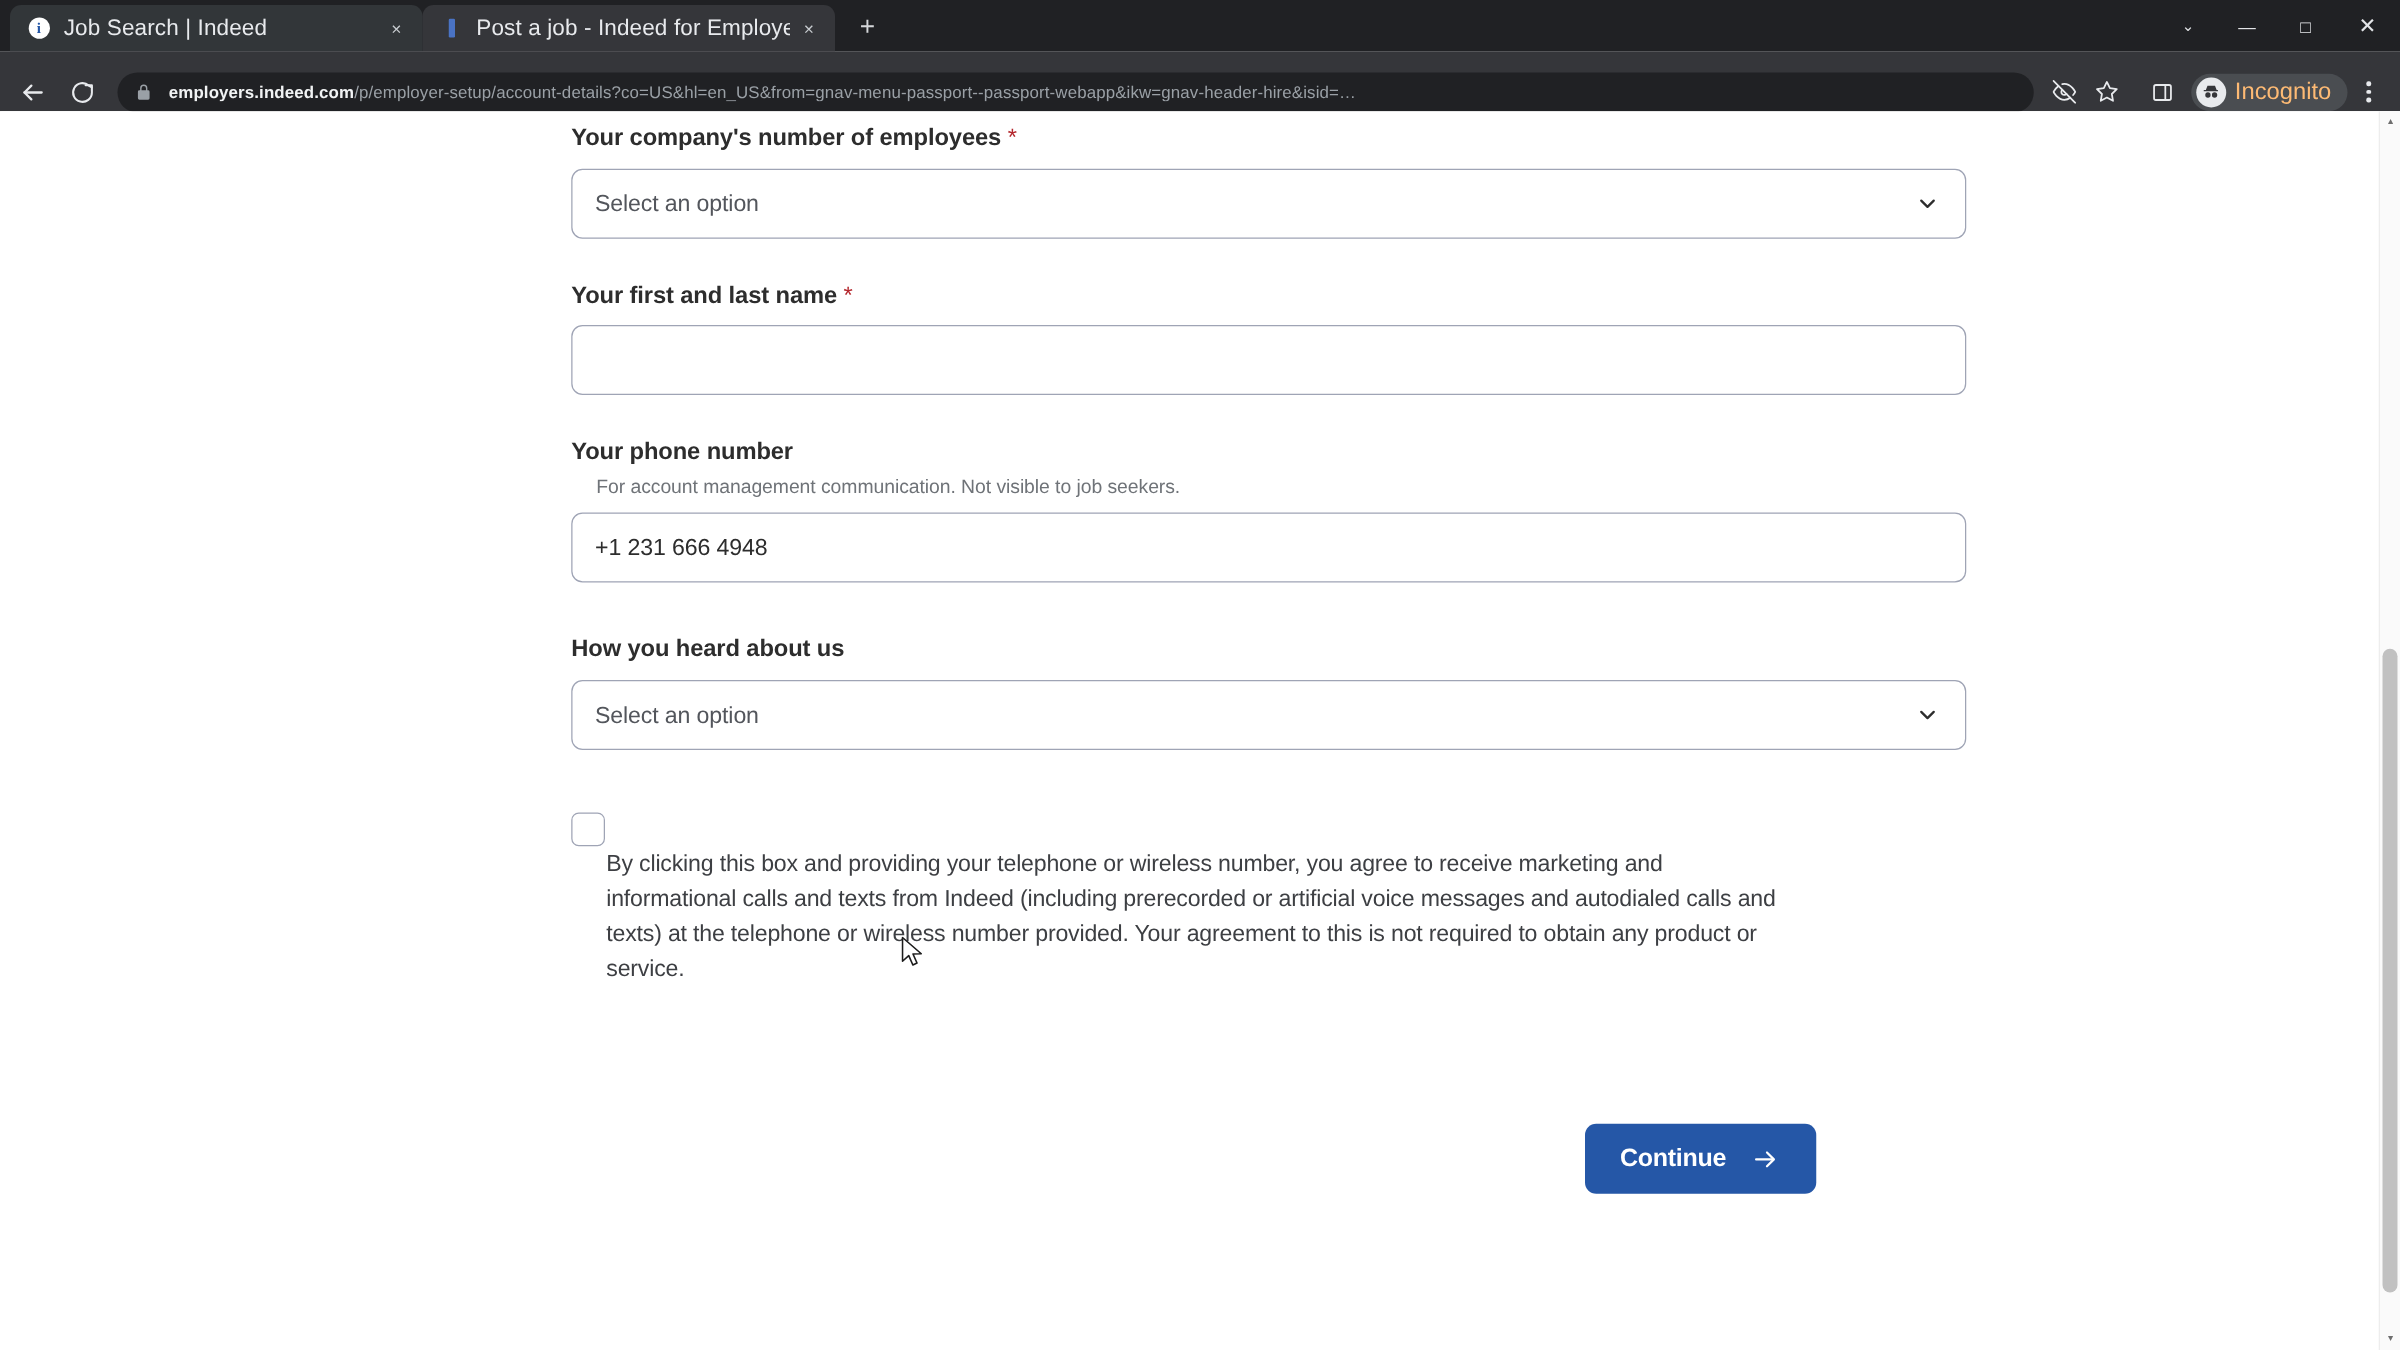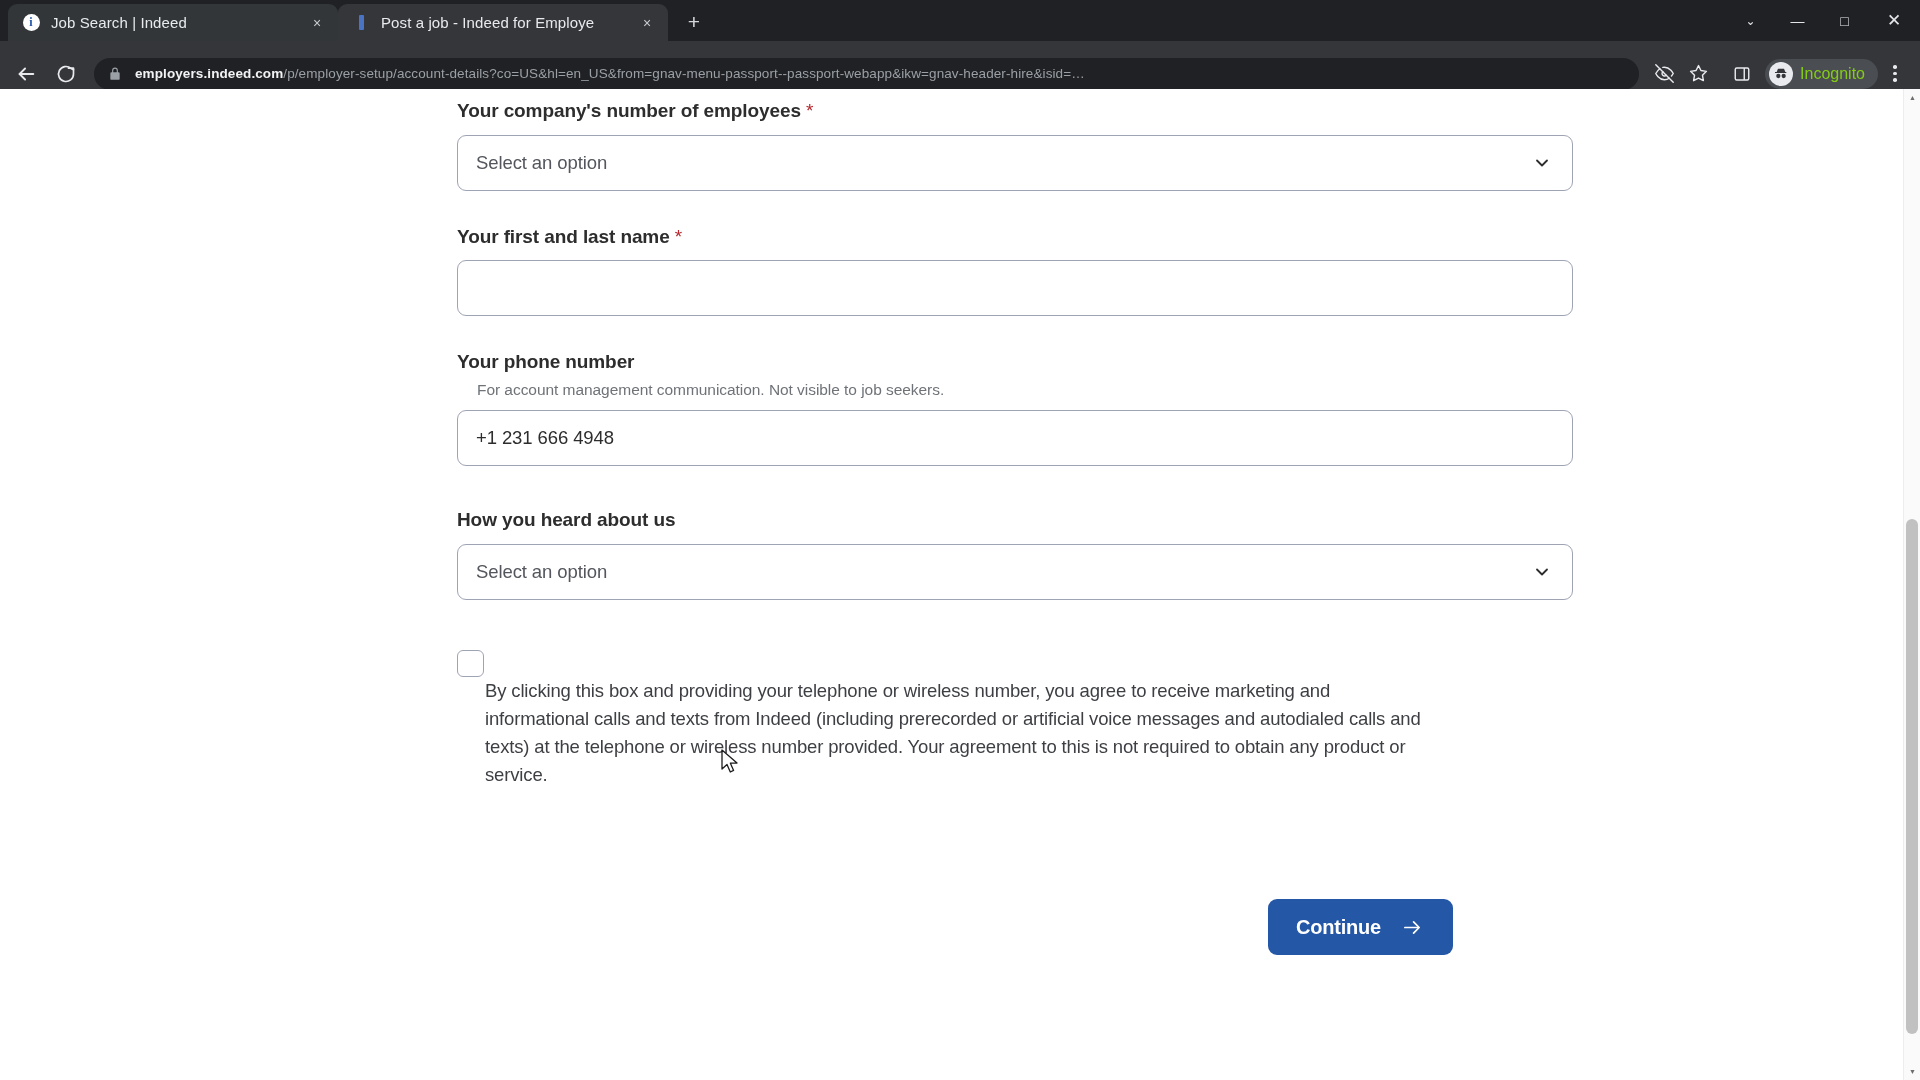--- a/index.html
+++ b/index.html
@@ -54,21 +54,21 @@
     background: #ffffff;
     color: #2557a7;
     font-size: 12px; font-weight: bold;
     display: flex; align-items: center; justify-content: center;
     font-family: "Liberation Serif", serif;
   }
   .fav-bar { width: 5px; height: 15px; background: #4a73c4; border-radius: 1px; }
 
   .tab-title {
     color: #e8eaed;
-    font-size: 15px;
+    font-size: 18px;
     white-space: nowrap;
     overflow: hidden;
     text-overflow: clip;
     flex: 1 1 auto;
     letter-spacing: 0.1px;
   }
   .tab-close {
     width: 22px; height: 22px;
     flex: 0 0 22px;
     display: flex; align-items: center; justify-content: center;
@@ -158,21 +158,21 @@
     flex: 0 0 auto;
   }
   .incog-avatar {
     width: 24px; height: 24px;
     border-radius: 50%;
     background: #e8eaed;
     display: flex; align-items: center; justify-content: center;
     margin-right: 7px;
     flex: 0 0 24px;
   }
-  .incog-label { color: #84cc16; font-size: 16px; white-space: nowrap; }
+  .incog-label { color: #fdba74; font-size: 19px; white-space: nowrap; }
   .menu-dots {
     width: 30px; height: 34px;
     flex: 0 0 30px;
     display: flex; flex-direction: column; align-items: center; justify-content: center;
     gap: 3px;
     margin-left: 2px;
   }
   .menu-dots i { width: 3.5px; height: 3.5px; background: #e8eaed; border-radius: 50%; display:block; }
 
   

